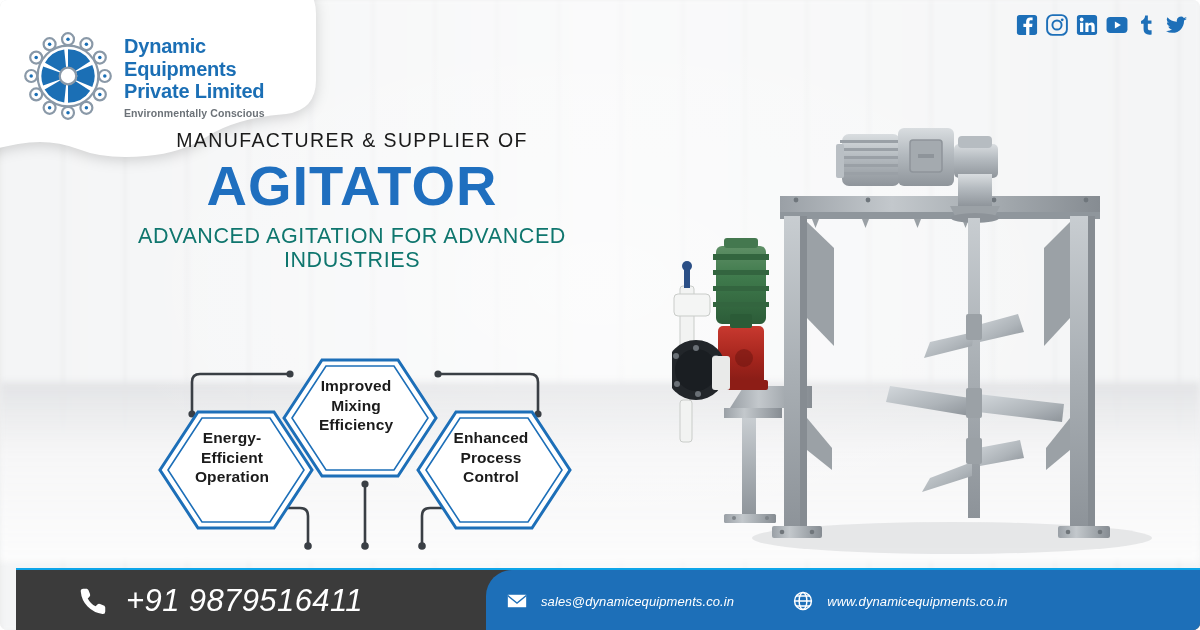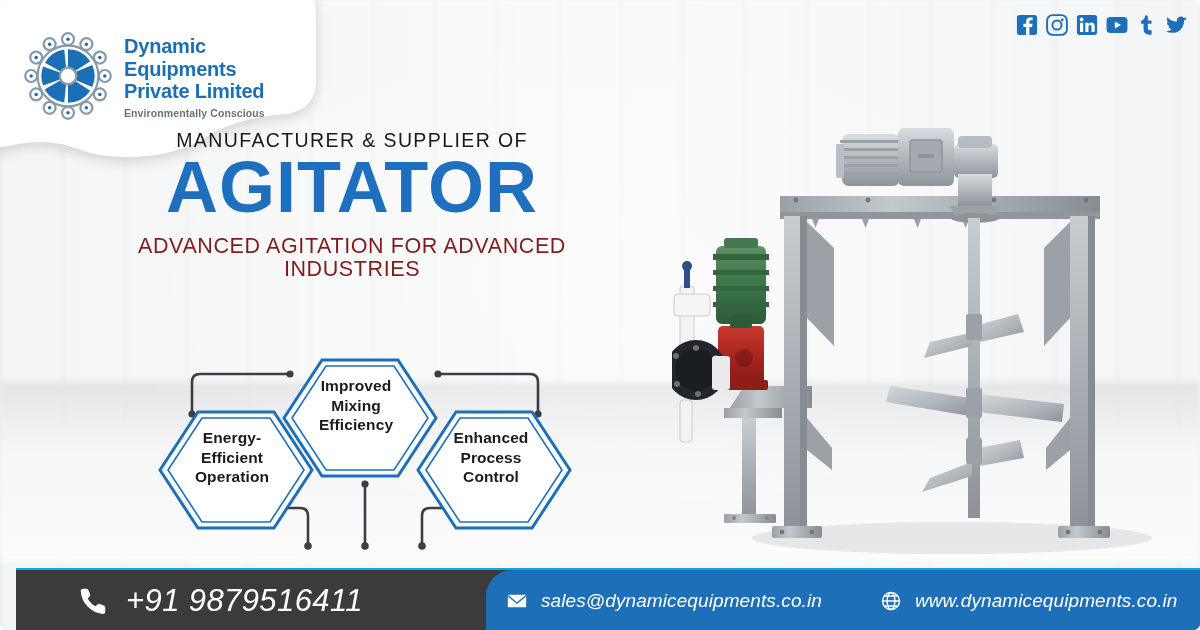--- a/index.html
+++ b/index.html
@@ -82,24 +82,24 @@
   }
   .kicker {
     font-size:19.5px; font-weight:500; color:#1a1a1a;
     letter-spacing:1.4px; line-height:1.1;
   }
   .title-1, .title-2 {
     color:#1f6fbf; font-weight:bold;
     letter-spacing:1px; line-height:0.96;
   }
   .title-1 { font-size:64px; margin-top:8px; }
-  .title-2 { font-size:72px; margin-top:2px; }
+  .title-2 { font-size:56px; margin-top:8px; }
   .subline {
     margin-top:12px;
-    font-size:21.5px; font-weight:400; color:#7f1d1d;
+    font-size:21.5px; font-weight:400; color:#0f766e;
     letter-spacing:0.6px; line-height:1.1;
   }
 
   
   .hex-diagram {
     position:absolute; left:150px; top:348px;
     width:430px; height:225px; z-index:6;
   }
   .hex-diagram svg { display:block; width:100%; height:100%; overflow:visible; }
   .hex-label {
@@ -139,21 +139,21 @@
     width:730px; height:62px;
     background:#1d6fb8;
     border-top-left-radius:26px;
     display:flex; align-items:center;
     padding-left:20px; gap:20px;
   }
   .contact-item { display:flex; align-items:center; gap:13px; }
   .contact-item + .contact-item { margin-left:38px; }
   .contact-icon { width:22px; height:22px; display:block; flex:0 0 22px; }
   .contact-text {
-    font-size:19px; color:#ffffff; font-weight:400;
+    font-size:13px; color:#ffffff; font-weight:400;
     letter-spacing:0.1px; white-space:nowrap;
   }
 </style>
 </head>
 <body>
 
 <div class="banner">
 
   <div class="bg-texture"></div>
   <div class="bg-floor"></div>

